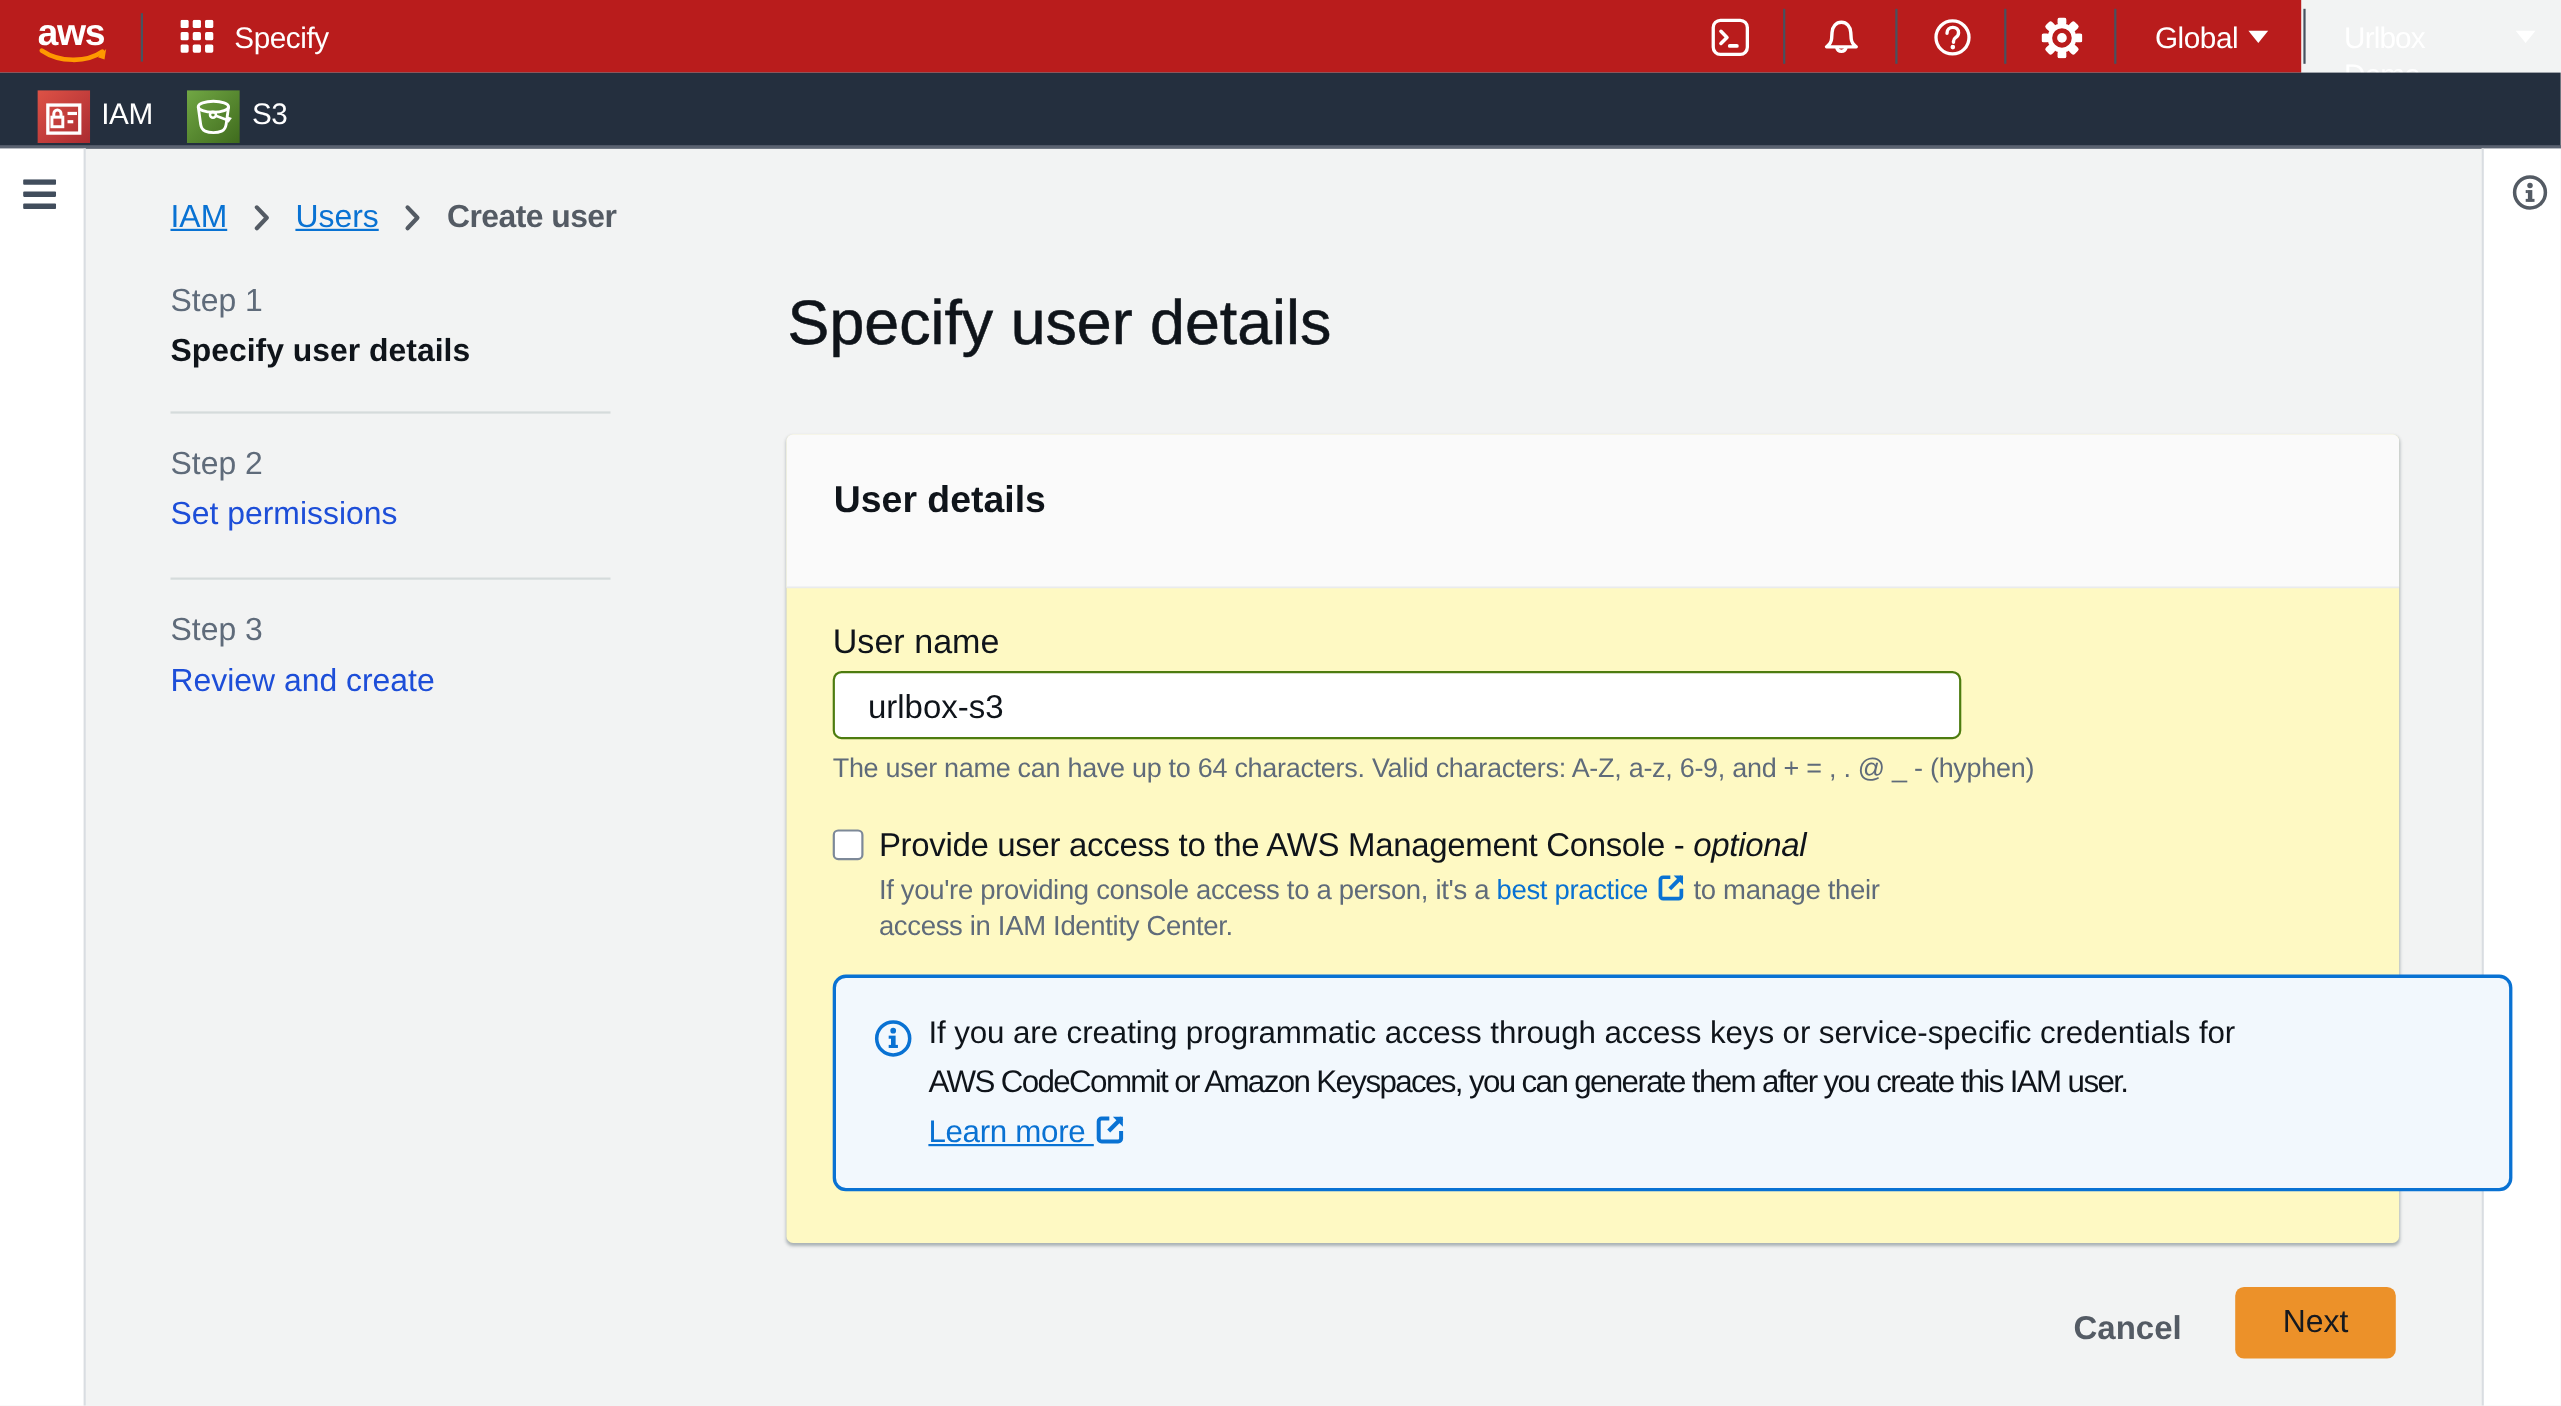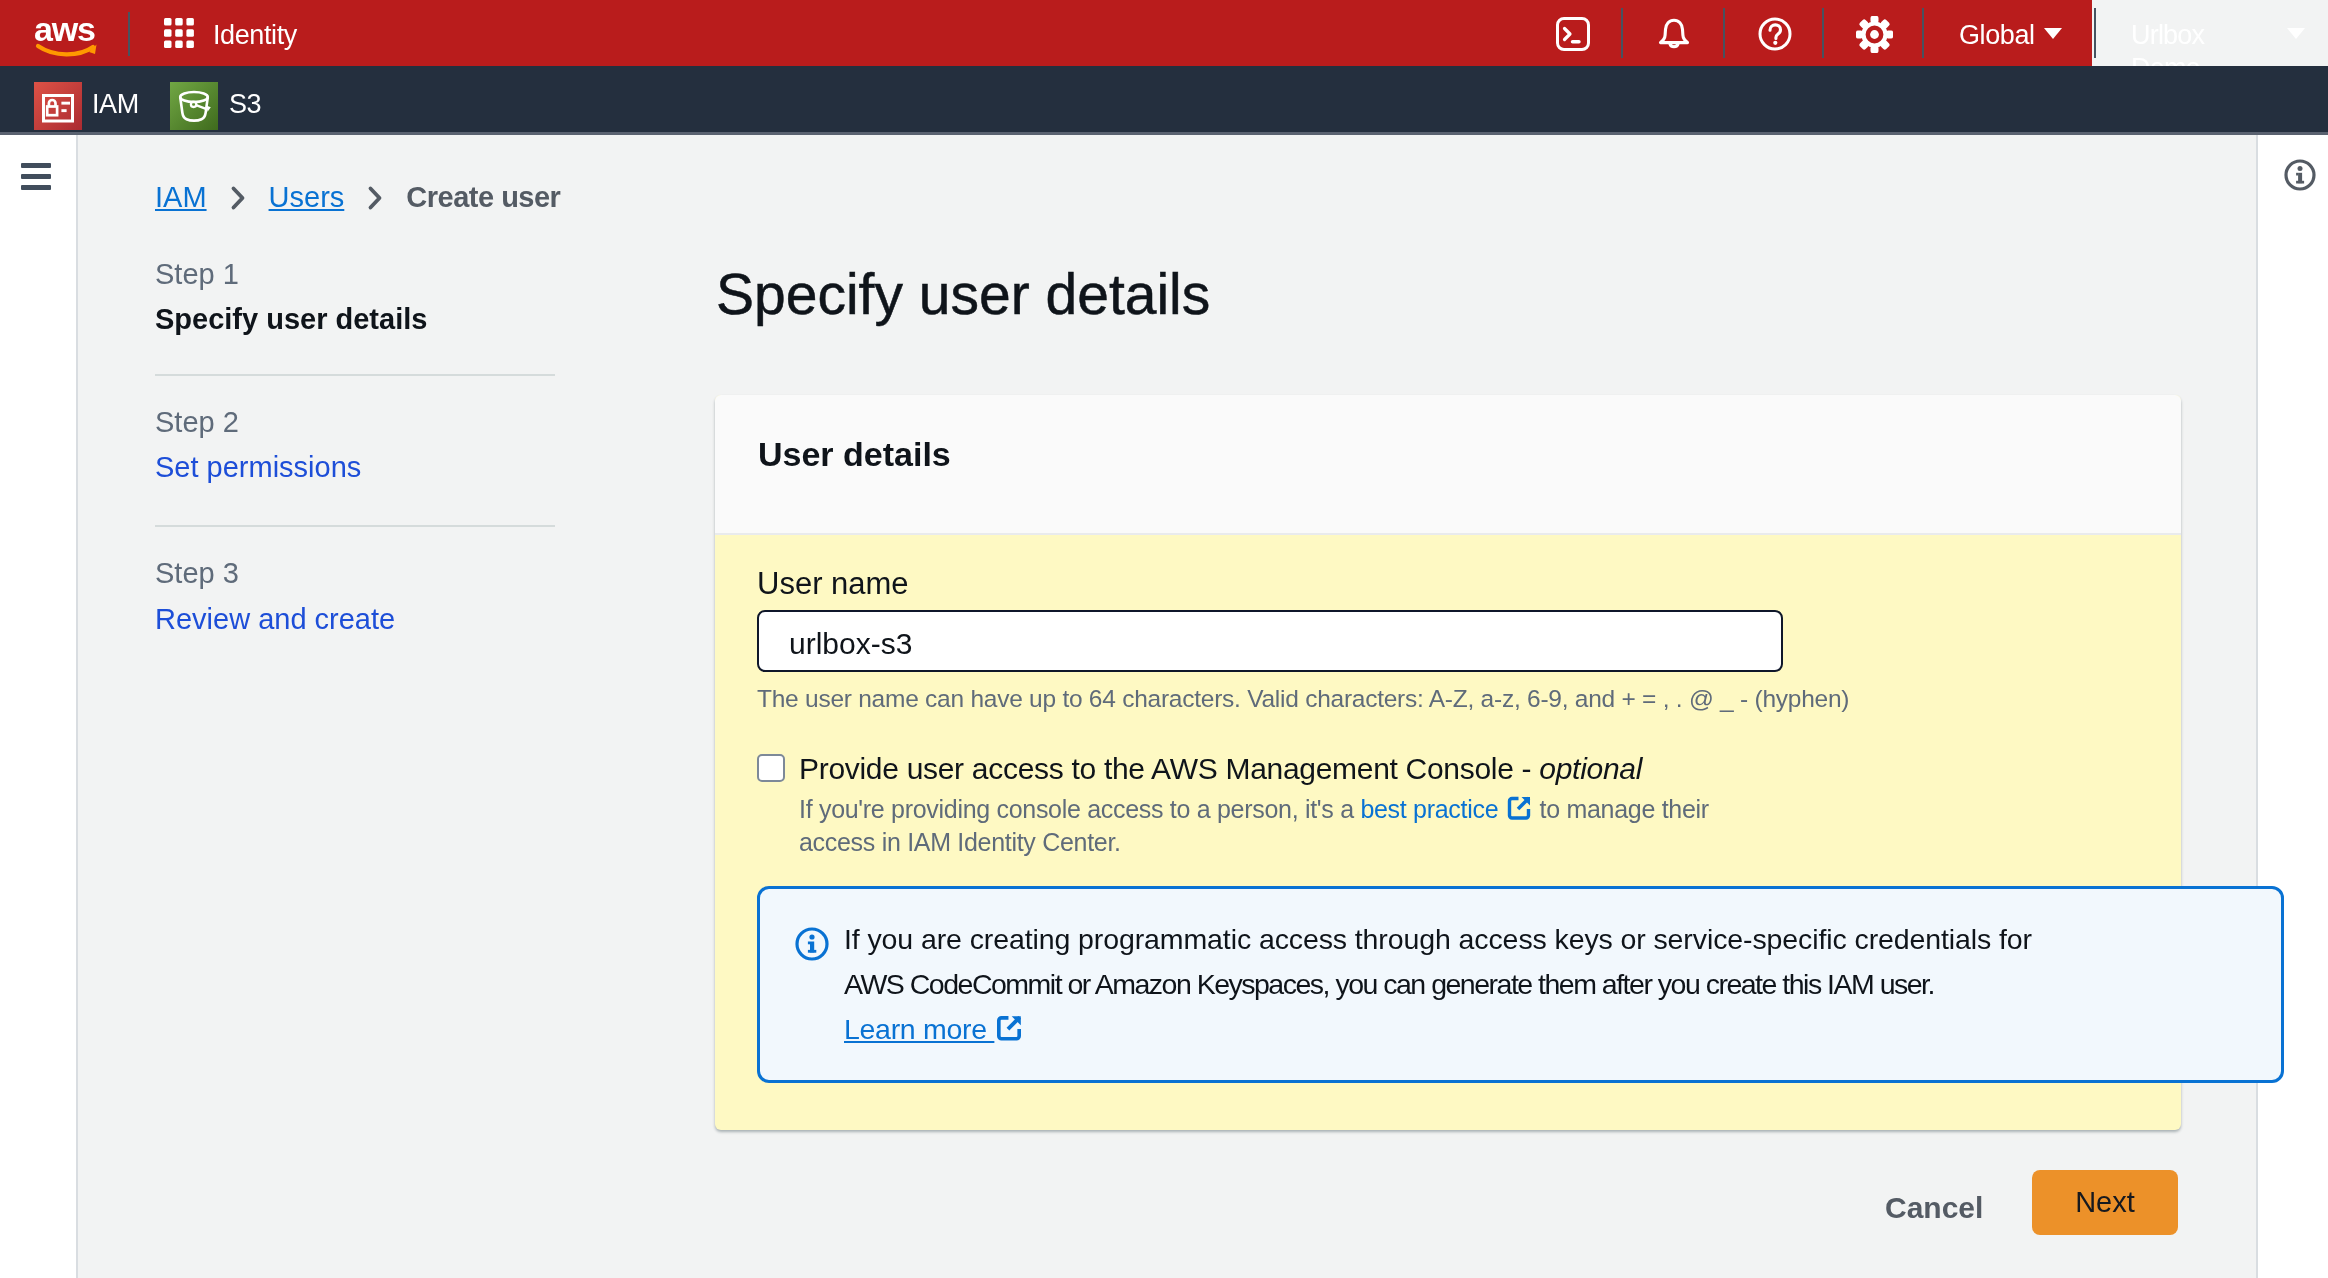--- a/index.html
+++ b/index.html
@@ -17,21 +17,21 @@
   .crumbs { position:absolute; left:155px; top:181px; font-size:29px; display:flex; align-items:center; }
   .crumbs a { color:#0972d3; text-decoration:underline; }
   .step-label { position:absolute; left:155px; font-size:29px; color:#5f6b7a; }
   .step-title { position:absolute; left:155px; font-size:29px; color:#1d4ed8; }
   .hr-step { position:absolute; left:155px; width:400px; height:2px; background:#d5dbdb; }
   h1 { position:absolute; left:716px; top:266px; font-size:57px; font-weight:400; color:#0f141a; line-height:57px; letter-spacing:0px; -webkit-text-stroke:0.5px #0f141a; }
   .card { position:absolute; left:715px; top:395px; width:1466px; height:735px; background:#fef9c3; border-radius:6px; box-shadow:0 2px 3px rgba(0,28,36,0.3); }
   .cardhead { position:absolute; left:0; top:0; width:100%; height:140px; background:#fafafa; border-bottom:2px solid #e9ebed; border-radius:6px 6px 0 0; }
   .cardtitle { position:absolute; left:43px; top:40px; font-size:34px; font-weight:700; color:#0f141a; }
   .label { position:absolute; font-size:31px; color:#0f141a;text-align:center; }
-  .input { position:absolute; left:42px; top:215px; width:1026px; height:62px; border:2px solid #0f172a; border-radius:8px; background:#fff; font-size:30px; color:#0f141a; line-height:64px; padding-left:30px; }
+  .input { position:absolute; left:42px; top:215px; width:1026px; height:62px; border:2px solid #4d7c0f; border-radius:8px; background:#fff; font-size:30px; color:#0f141a; line-height:64px; padding-left:30px; }
   .help { position:absolute; font-size:24.5px; letter-spacing:-0.25px; color:#5f6b7a; }
   .cb { position:absolute; left:42px; top:359px; width:28px; height:28px; border:2px solid #7d8998; border-radius:5px; background:#fff; }
   .cblabel { position:absolute; left:84px; top:357px; font-size:30px; letter-spacing:-0.3px; color:#0f141a; }
   .cbsub { position:absolute; left:84px; top:398px; font-size:25px; letter-spacing:-0.3px; color:#5f6b7a; line-height:33px; }
   .cbsub a { color:#0972d3; text-decoration:none; }
   .alert { position:absolute; left:42px; top:491px; width:1527px; height:197px; background:#f2f8fd; border:3px solid #0972d3; border-radius:12px; }
   .alerttext { position:absolute; left:84px; top:28px; font-size:28.5px; color:#0f141a; line-height:45px; }
   .alerttext a { color:#0972d3; text-decoration:underline; }
   .cancel { position:absolute; left:1885px; top:1191px; font-size:30px; font-weight:700; color:#545b64; }
   .nextbtn { position:absolute; left:2032px; top:1170px; width:146px; height:65px; background:#ec9129; border-radius:8px; font-size:29px; font-weight:400; color:#16191f; text-align:center; line-height:65px; }
@@ -55,21 +55,21 @@
         <rect x="11.2" y="0" width="7.5" height="7.5" rx="1.5"></rect>
         <rect x="22.4" y="0" width="7.5" height="7.5" rx="1.5"></rect>
       <rect x="0" y="11.2" width="7.5" height="7.5" rx="1.5"></rect>
         <rect x="11.2" y="11.2" width="7.5" height="7.5" rx="1.5"></rect>
         <rect x="22.4" y="11.2" width="7.5" height="7.5" rx="1.5"></rect>
       <rect x="0" y="22.4" width="7.5" height="7.5" rx="1.5"></rect>
         <rect x="11.2" y="22.4" width="7.5" height="7.5" rx="1.5"></rect>
         <rect x="22.4" y="22.4" width="7.5" height="7.5" rx="1.5"></rect>
     </g>
   </svg>
-  <div class="white27" style="left:213px;top:19px">Identity</div>
+  <div class="white27" style="left:213px;top:19px">Specify</div>
 
 
   <svg class="abs" style="left:1555px;top:16px" width="36" height="36" viewBox="0 0 36 36">
     <rect x="2.5" y="2.5" width="31" height="31" rx="6.5" stroke="#fff" stroke-width="3" fill="none"></rect>
     <path d="M9.5,12.5 L15,18 L9.5,23.5" stroke="#fff" stroke-width="3.2" fill="none" stroke-linecap="round" stroke-linejoin="round"></path>
     <line x1="17.5" y1="25.8" x2="24" y2="25.8" stroke="#fff" stroke-width="3.4" stroke-linecap="round"></line>
   </svg>
   <div class="vdiv" style="left:1621px;top:8px;height:50px;background:#47525f"></div>
 
   <svg class="abs" style="left:1654px;top:14px" width="40" height="40" viewBox="0 0 40 40">

